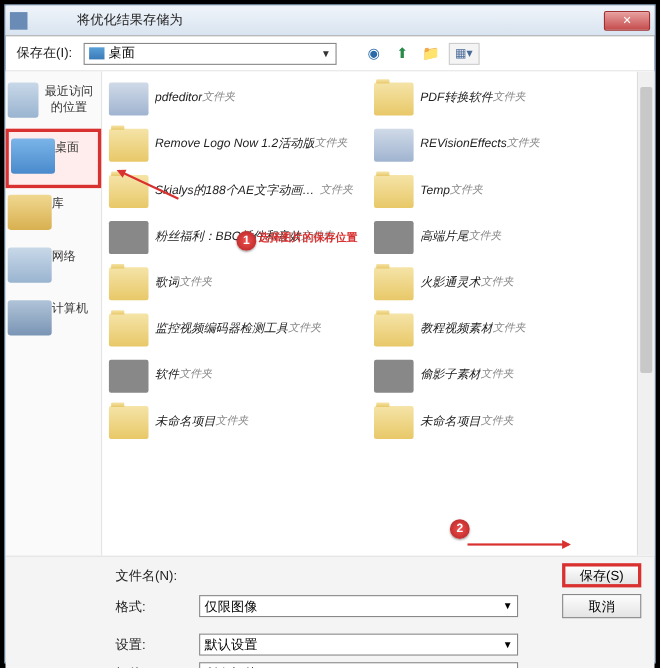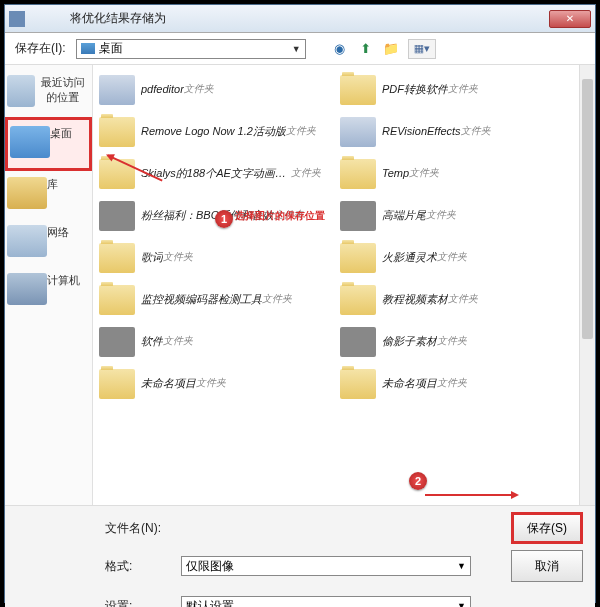--- a/index.html
+++ b/index.html
@@ -47,21 +47,21 @@
   .fi-name { color: #222; white-space: nowrap; overflow: hidden; text-overflow: ellipsis; max-width: 150px; }
   .fi-type { color: #888; font-size: 10px; }
   
   .bottom-area { padding: 6px 12px 10px 100px; font-size: 12px; background: #f4f4f4; border-top: 1px solid #ddd; }
   .field-row { display: flex; align-items: center; margin-bottom: 6px; gap: 8px; }
   .field-label { width: 68px; text-align: left; color: #222; }
   .field-input { flex: 1; max-width: 290px; height: 20px; border: 1px solid #888; padding: 0 4px; font-size: 12px; background: #fff; }
   .field-input.highlight { background: #3a6aa8; color: #fff; }
   .field-select { flex: 1; max-width: 290px; height: 20px; border: 1px solid #888; padding: 4px 4px; font-size: 12px; display: flex; align-items: center; background: #fff; }
   .field-select .arr { margin-left: auto; font-size: 9px; }
-  .btn { width: 72px; height: 32px; border: 1px solid #888; background: linear-gradient(#fdfdfd, #e4e4e4); font-size: 12px; display: flex; align-items: center; justify-content: center; margin-left: auto; }
+  .btn { width: 72px; height: 22px; border: 1px solid #888; background: linear-gradient(#fdfdfd, #e4e4e4); font-size: 12px; display: flex; align-items: center; justify-content: center; margin-left: auto; }
   .btn.save { border: 3px solid #d93030; }
   
   
   .annotation-arrow-1 { position: absolute; left: 100px; top: 162px; width: 60px; height: 2px; background: #d93030; transform: rotate(25deg); pointer-events: none; }
   .annotation-arrow-1::after { content: ""; position: absolute; left: -6px; top: -3px; border: 4px solid transparent; border-right: 8px solid #d93030; }
   .annotation-badge { position: absolute; width: 18px; height: 18px; border-radius: 50%; background: radial-gradient(#f05050, #b02020); color: #fff; font-size: 11px; display: flex; align-items: center; justify-content: center; font-weight: bold; box-shadow: 0 1px 2px rgba(0,0,0,0.4); pointer-events: none; }
   .badge-1 { left: 210px; top: 205px; }
   .badge-2 { left: 404px; top: 467px; }
   .annotation-text { position: absolute; left: 230px; top: 204px; font-size: 10px; color: #d93030; font-weight: bold; pointer-events: none; }
   .annotation-arrow-2 { position: absolute; left: 420px; top: 489px; width: 92px; height: 2px; background: #d93030; pointer-events: none; }

